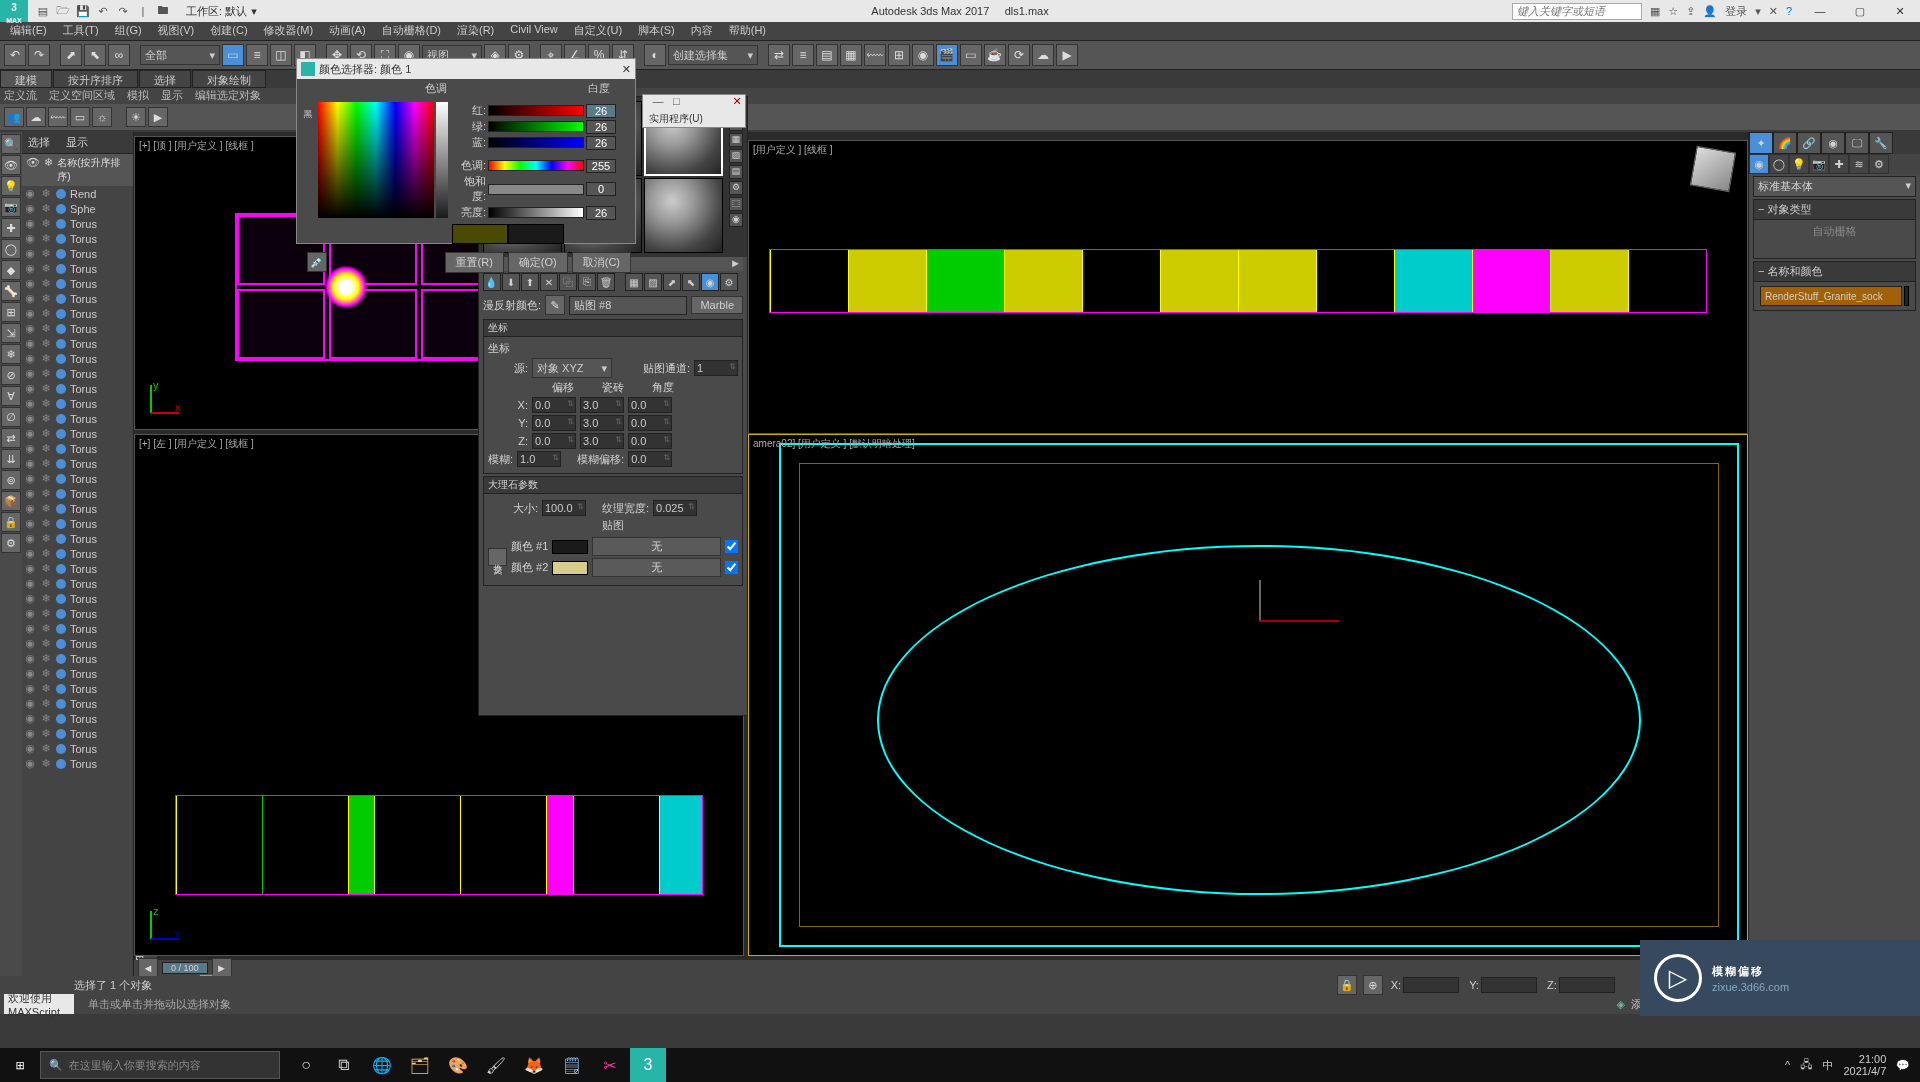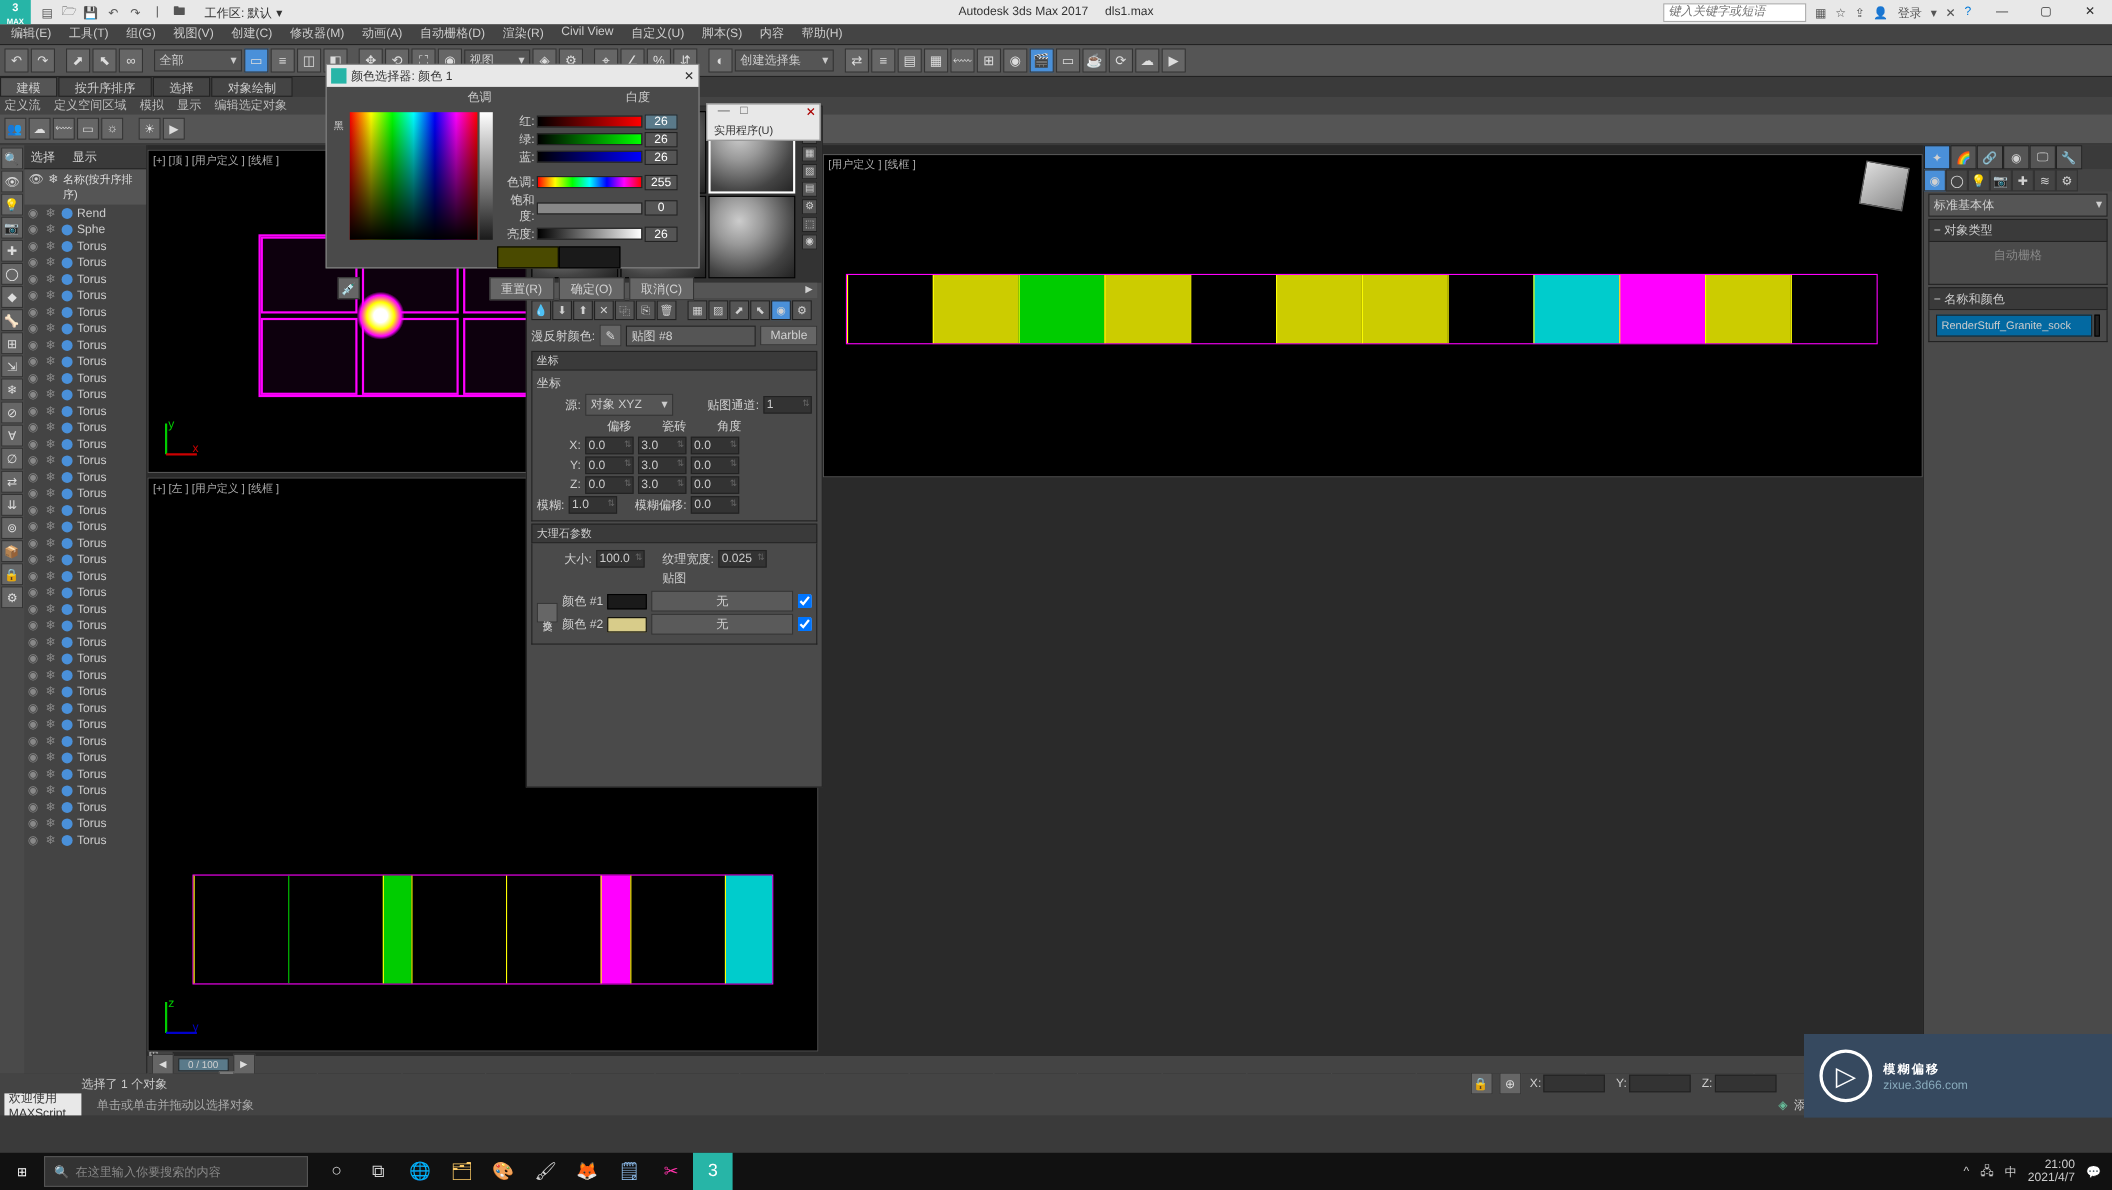--- a/index.html
+++ b/index.html
@@ -84,21 +84,21 @@
 .cmd-sub span { width:20px; height:20px; border:1px solid #333; display:flex; align-items:center; justify-content:center;}
 .cmd-drop { background:#555; border:1px solid #222; padding:2px 4px; margin:2px 4px; position:relative;}
 .cmd-drop::after { content:"▾"; position:absolute; right:4px;}
 .rollout { margin:2px 4px;}
 .rollout-hdr { background:#3a3a3a; border:1px solid #222; padding:2px 4px; color:#ccc;}
 .rollout-hdr::before { content:"− ";}
 .rollout-body { background:#4a4a4a; padding:4px; border:1px solid #222; border-top:none;}
 .btn-grid { display:grid; grid-template-columns:1fr 1fr; gap:2px;}
 .pbtn { background:#5a5a5a; border:1px solid #333; padding:3px 0; text-align:center; color:#ccc; font-size:10px;}
 .name-field { display:flex; margin:2px 4px; }
-.name-input { flex:1; background:#0369a1; border:1px solid #222; color:#ccc; padding:2px 4px; font-size:10px;}
+.name-input { flex:1; background:#a16207; border:1px solid #222; color:#ccc; padding:2px 4px; font-size:10px;}
 .color-sw { width:22px; height:20px; background:#222; border:1px solid #000; margin-left:2px;}
 
 
 .mat-editor { position:absolute; left:478px; top:96px; width:270px; height:620px; background:#4a4a4a; border:1px solid #222; z-index:20;}
 .mat-slot { background:radial-gradient(circle at 35% 30%, #ccc 0%, #999 30%, #444 70%, #222 100%); border:1px solid #000;}
 .mat-slot.sel { outline:2px solid #fff; outline-offset:-2px;}
 .mat-side { position:absolute; right:2px; top:4px; bottom:4px; width:16px; display:flex; flex-direction:column; gap:2px;}
 .mat-side span { width:14px; height:14px; background:#555; border:1px solid #222; font-size:9px; text-align:center;}
 .mat-scroll { height:14px; background:#555; margin:0 4px; position:relative;}
 .mat-tools { display:flex; gap:1px; padding:2px 4px; flex-wrap:wrap;}
@@ -654,20 +654,30 @@
           </div>
           <svg class="axis" width="40" height="40">
             <line x1="6" y1="34" x2="6" y2="6" stroke="#0c0" stroke-width="2"></line>
             <line x1="6" y1="34" x2="34" y2="34" stroke="#00c" stroke-width="2"></line>
             <text x="8" y="10" fill="#0c0" font-size="9">z</text>
             <text x="30" y="32" fill="#00c" font-size="9">y</text>
           </svg>
         </div>
       </div>
 
+      <div class="vp active" id="vpBR">
+        <div class="vp-label">amera02] [用户定义 ] [默认明暗处理]</div>
+        <div class="vp-content">
+          <div class="persp-frame">
+            <div class="persp-inner"></div>
+            <div class="persp-ellipse"></div>
+            <div class="persp-axis"></div>
+          </div>
+        </div>
+      </div>
 
       <div style="position:absolute;left:0;right:0;bottom:0;height:16px;background:#444;display:flex;align-items:center;padding:0 4px;gap:4px">
         <span class="tbtn sm">◄</span>
         <span class="slider-thumb">0 / 100</span>
         <span class="tbtn sm">►</span>
         <div style="flex:1"></div>
       </div>
     </div>
 
     <div class="cmd-panel">
@@ -925,21 +935,21 @@
   </div>
 
   <div class="color-dlg">
     <div class="cd-title">
       <div class="logo-sm"></div>
       <span>颜色选择器: 颜色 1</span>
       <span class="close">✕</span>
     </div>
     <div style="display:flex;padding:2px 6px;font-size:10px;color:#ccc">
       <span style="flex:1;text-align:center">色调</span>
-      <span style="width:60px;">白度</span>
+      <span style="width:60px;text-align:center">白度</span>
     </div>
     <div class="cd-body">
       <div style="writing-mode:vertical-rl;font-size:9px;color:#ccc">黑</div>
       <div class="cd-left" style="display:flex">
         <div class="cd-hsv"></div>
         <div class="cd-bar"></div>
       </div>
       <div class="cd-right">
         <div class="cd-row">
             <span class="lbl">红:</span>

